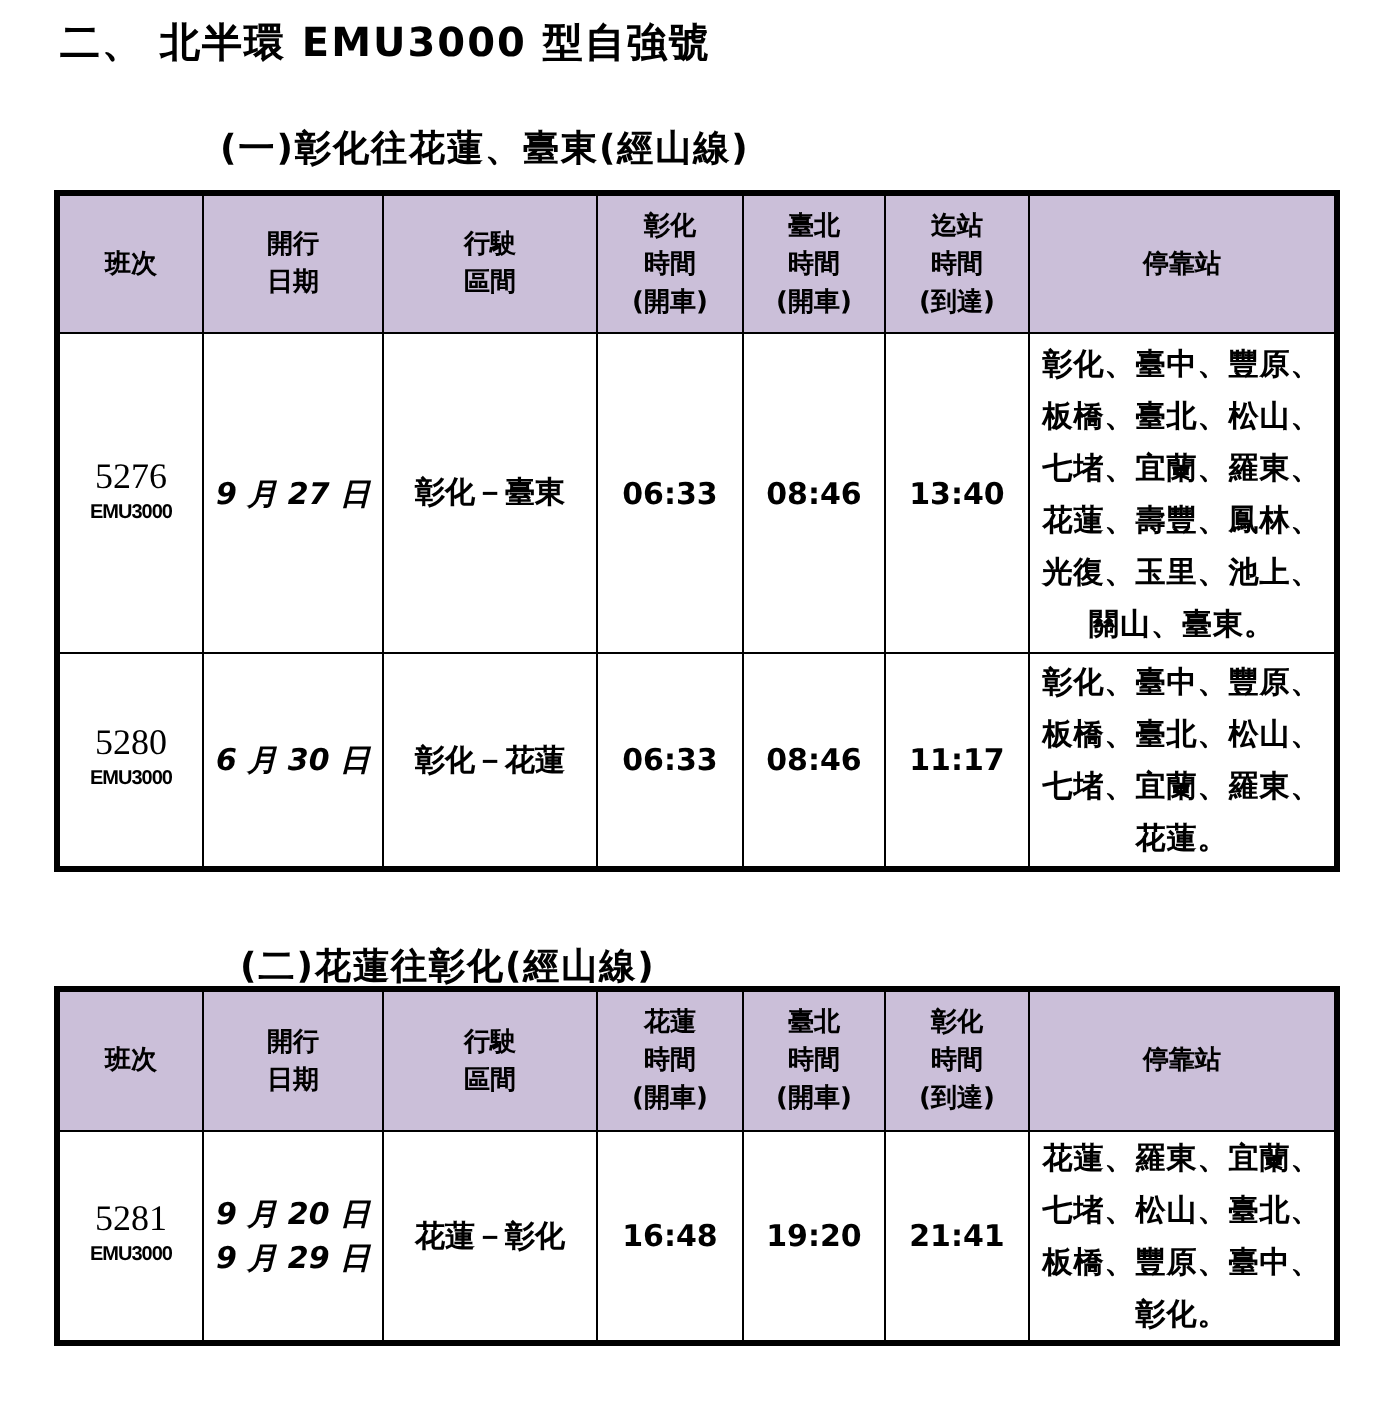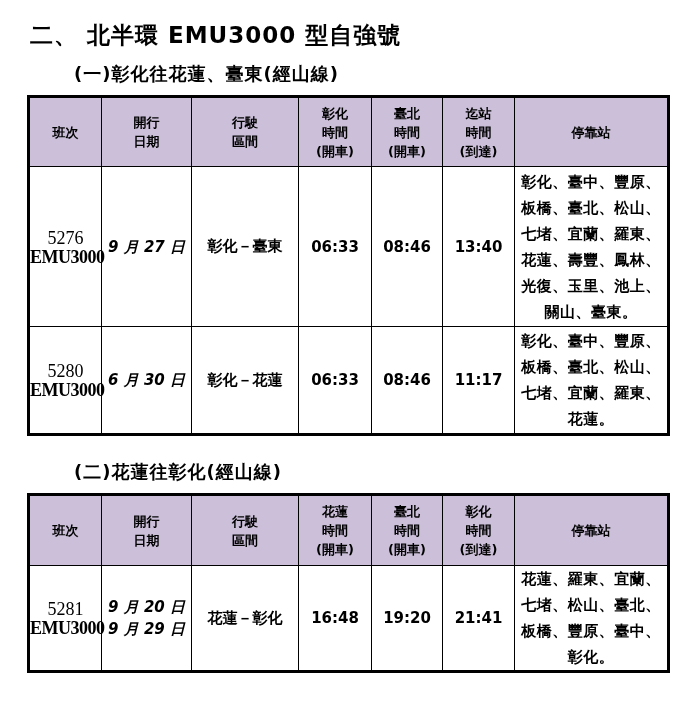--- a/index.html
+++ b/index.html
@@ -2,31 +2,31 @@
 <html><head>
   <meta charset="utf-8">
   <style>
     html, body { margin: 0; padding: 0; background: #ffffff; }
     body {
       width: 695px; height: 702px; position: relative; overflow: hidden;
       font-family: "DejaVu Serif", "Liberation Serif", serif;
       color: #000;
     }
     .h1 {
-      position: absolute; left: 30px; top: 20px;
-      font-size: 23px; font-weight: bold; letter-spacing: 1px;
+      position: absolute; left: 30px; top: 8px;
+      font-size: 20px; font-weight: bold; letter-spacing: 1px;
       font-family: "DejaVu Sans", sans-serif;
     }
     .h2 {
       position: absolute; left: 74px;
       font-size: 18px; font-weight: bold; letter-spacing: 1px;
       font-family: "DejaVu Sans", sans-serif;
     }
-    #h2a { top: 62px; }
-    #h2b { top: 460px; }
+    #h2a { top: 62px; margin-left: 36px; }
+    #h2b { top: 471px; margin-left: 46px; }
     table.sched {
       position: absolute; left: 27px; width: 640px;
       border-collapse: collapse;
       border: 3px solid #000;
       table-layout: fixed;
     }
     #t1 { top: 95px; }
     #t2 { top: 493px; }
     table.sched th, table.sched td {
       border: 1px solid #000;
@@ -38,21 +38,21 @@
       font-family: "DejaVu Sans", sans-serif;
       font-size: 13px; font-weight: bold; line-height: 19px;
     }
     table.sched td {
       font-size: 15px; font-weight: bold;
       font-family: "DejaVu Sans", sans-serif;
     }
     #t1 thead tr { height: 70px; }
     #t2 thead tr { height: 71px; }
     .train-no { font-family: "Liberation Serif", serif; font-size: 18px; line-height: 20px; font-weight: normal; }
-    .train-type { font-family: Liberation Serif, serif; font-size: 18px; line-height: 18px; letter-spacing: -0.5px; font-weight: bold; }
+    .train-type { font-family: Liberation Sans, sans-serif; font-size: 10px; line-height: 18px; letter-spacing: -0.5px; font-weight: bold; }
     .time { font-family: "Liberation Serif", serif; font-size: 16px; font-weight: bold; }
     td.stops {
       text-align: left; padding-left: 6px;
       font-size: 13px; line-height: 26px;
       letter-spacing: 0.5px;
     }
     .date-line { display: block; line-height: 22px; font-style: italic; }
     .cell-line { display: block; }
   </style>
 </head>

